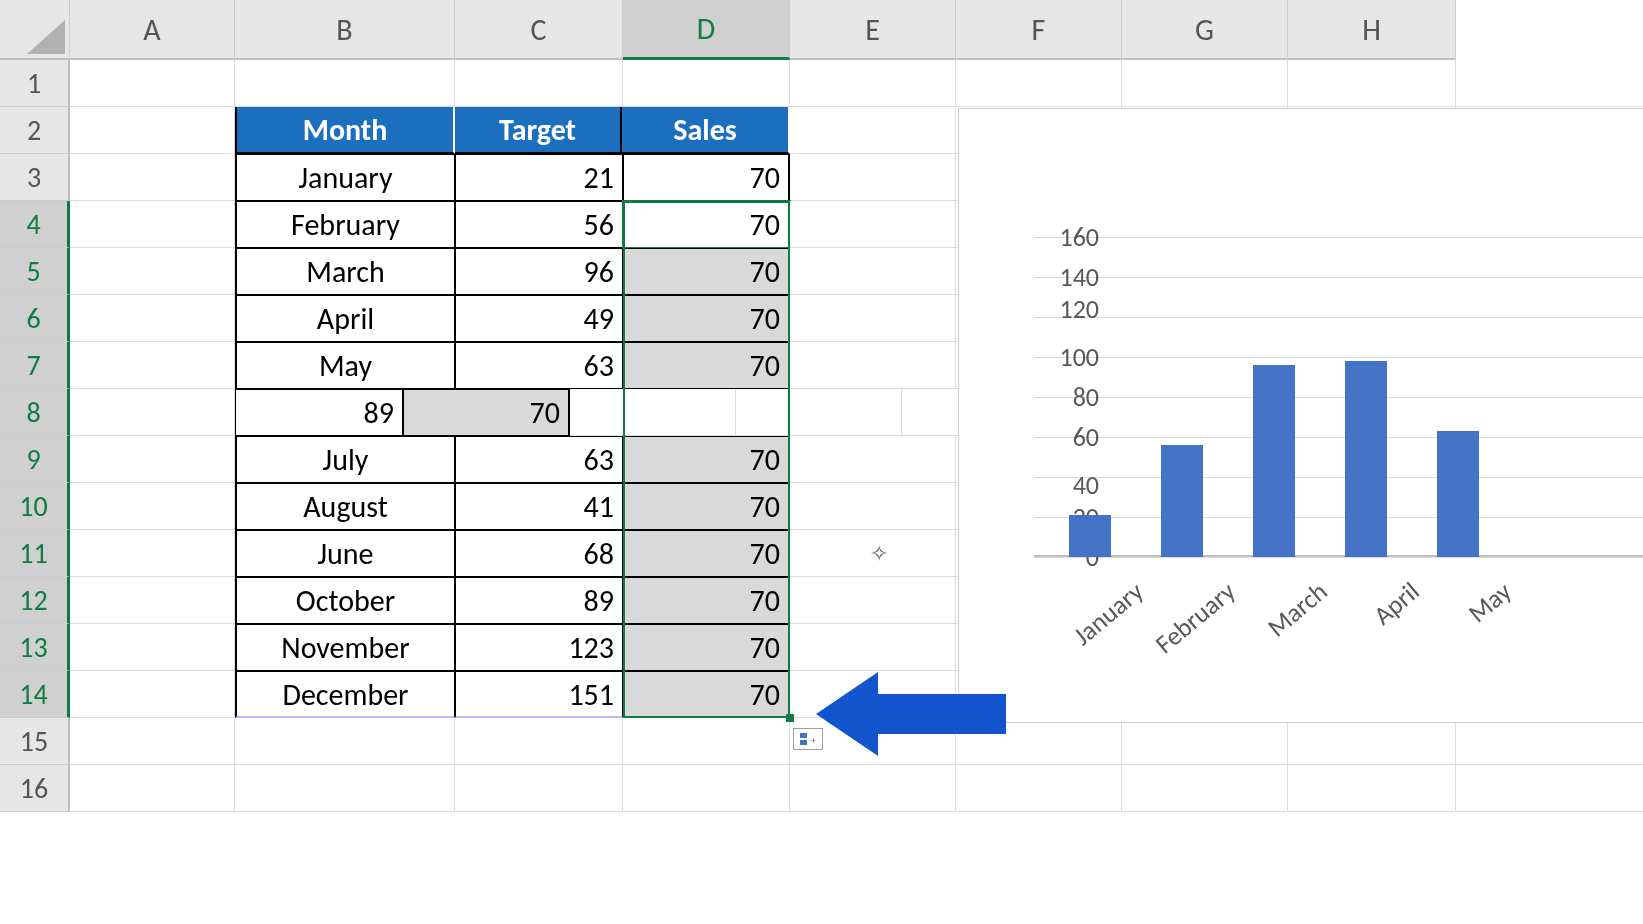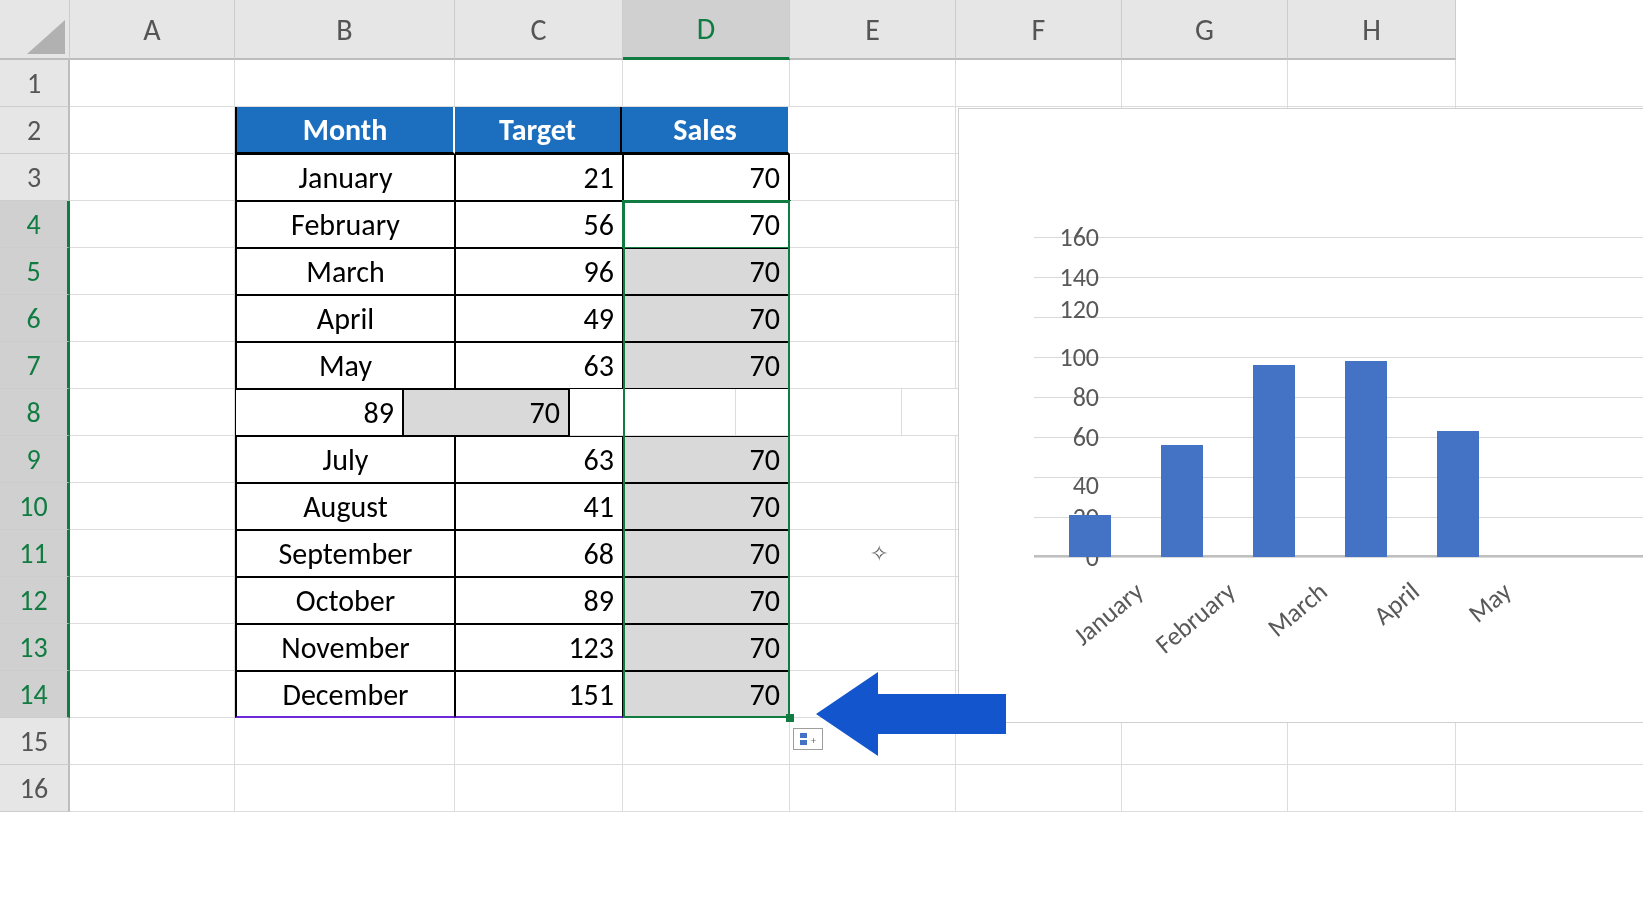--- a/index.html
+++ b/index.html
@@ -110,21 +110,21 @@
     justify-content: center;
     border-right: 2px solid #fff;
     border-bottom: 2px solid #000;
   }
   .tbl {
     border: 1px solid #000;
     background: #fff;
   }
   .tblL { border-left: 2px solid #000; }
   .tblR { border-right: 2px solid #000; }
-  .tblB { border-bottom: 2px solid #6d28d9; }
+  .tblB { border-bottom: 2px solid #c4b5fd; }
   .sel-grey { background: #d9d9d9; }
   .active-cell {
     background: #fff !important;
     outline: 2px solid #107c41;
     outline-offset: -1px;
   }
   
   .range-border {
     position: absolute;
     border: 2px solid #107c41;
@@ -371,21 +371,21 @@
       <div class="cell wC tbl num">41</div>
       <div class="cell wD tbl tblR num sel-grey">70</div>
       <div class="cell wE"></div>
       <div class="cell wF"></div>
       <div class="cell wG"></div>
       <div class="cell wH"></div>
       <div class="cell wI"></div>
     </div>
     <div class="row">
       <div class="cell wA"></div>
-      <div class="cell wB tbl tblL ctr">September</div>
+      <div class="cell wB tbl tblL ctr">June</div>
       <div class="cell wC tbl num">68</div>
       <div class="cell wD tbl tblR num sel-grey">70</div>
       <div class="cell wE"></div>
       <div class="cell wF"></div>
       <div class="cell wG"></div>
       <div class="cell wH"></div>
       <div class="cell wI"></div>
     </div>
     <div class="row">
       <div class="cell wA"></div>

